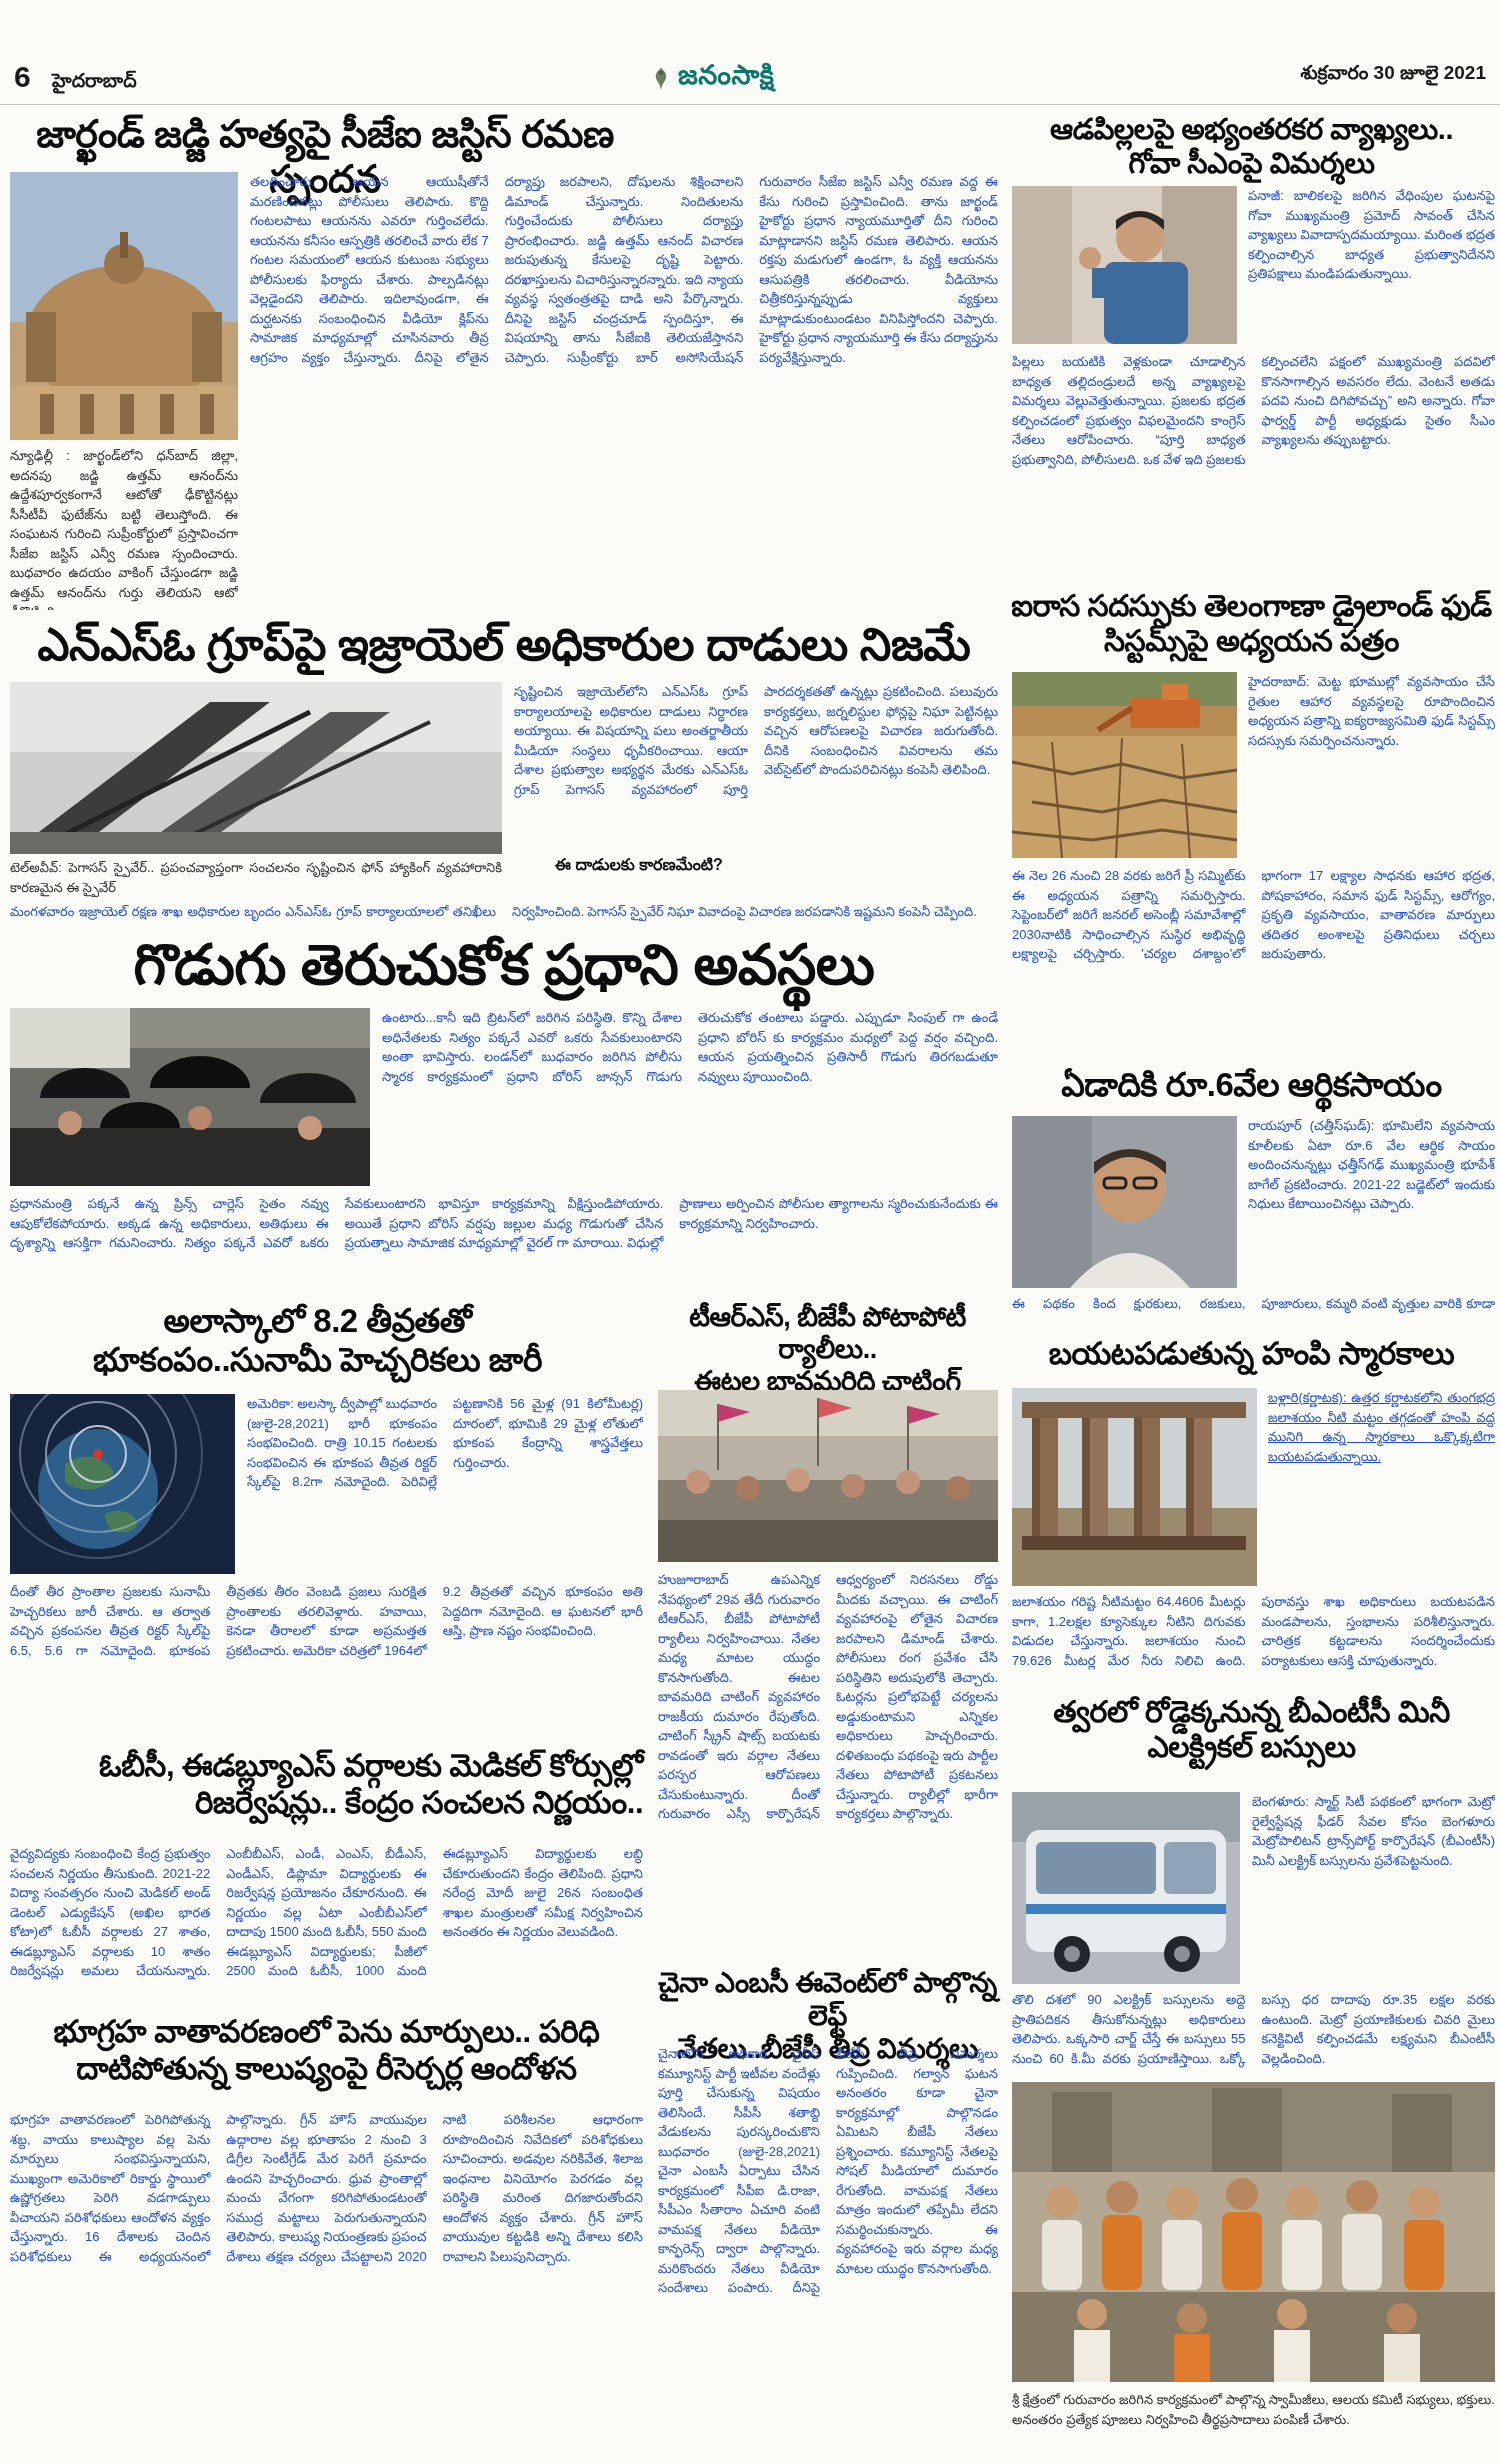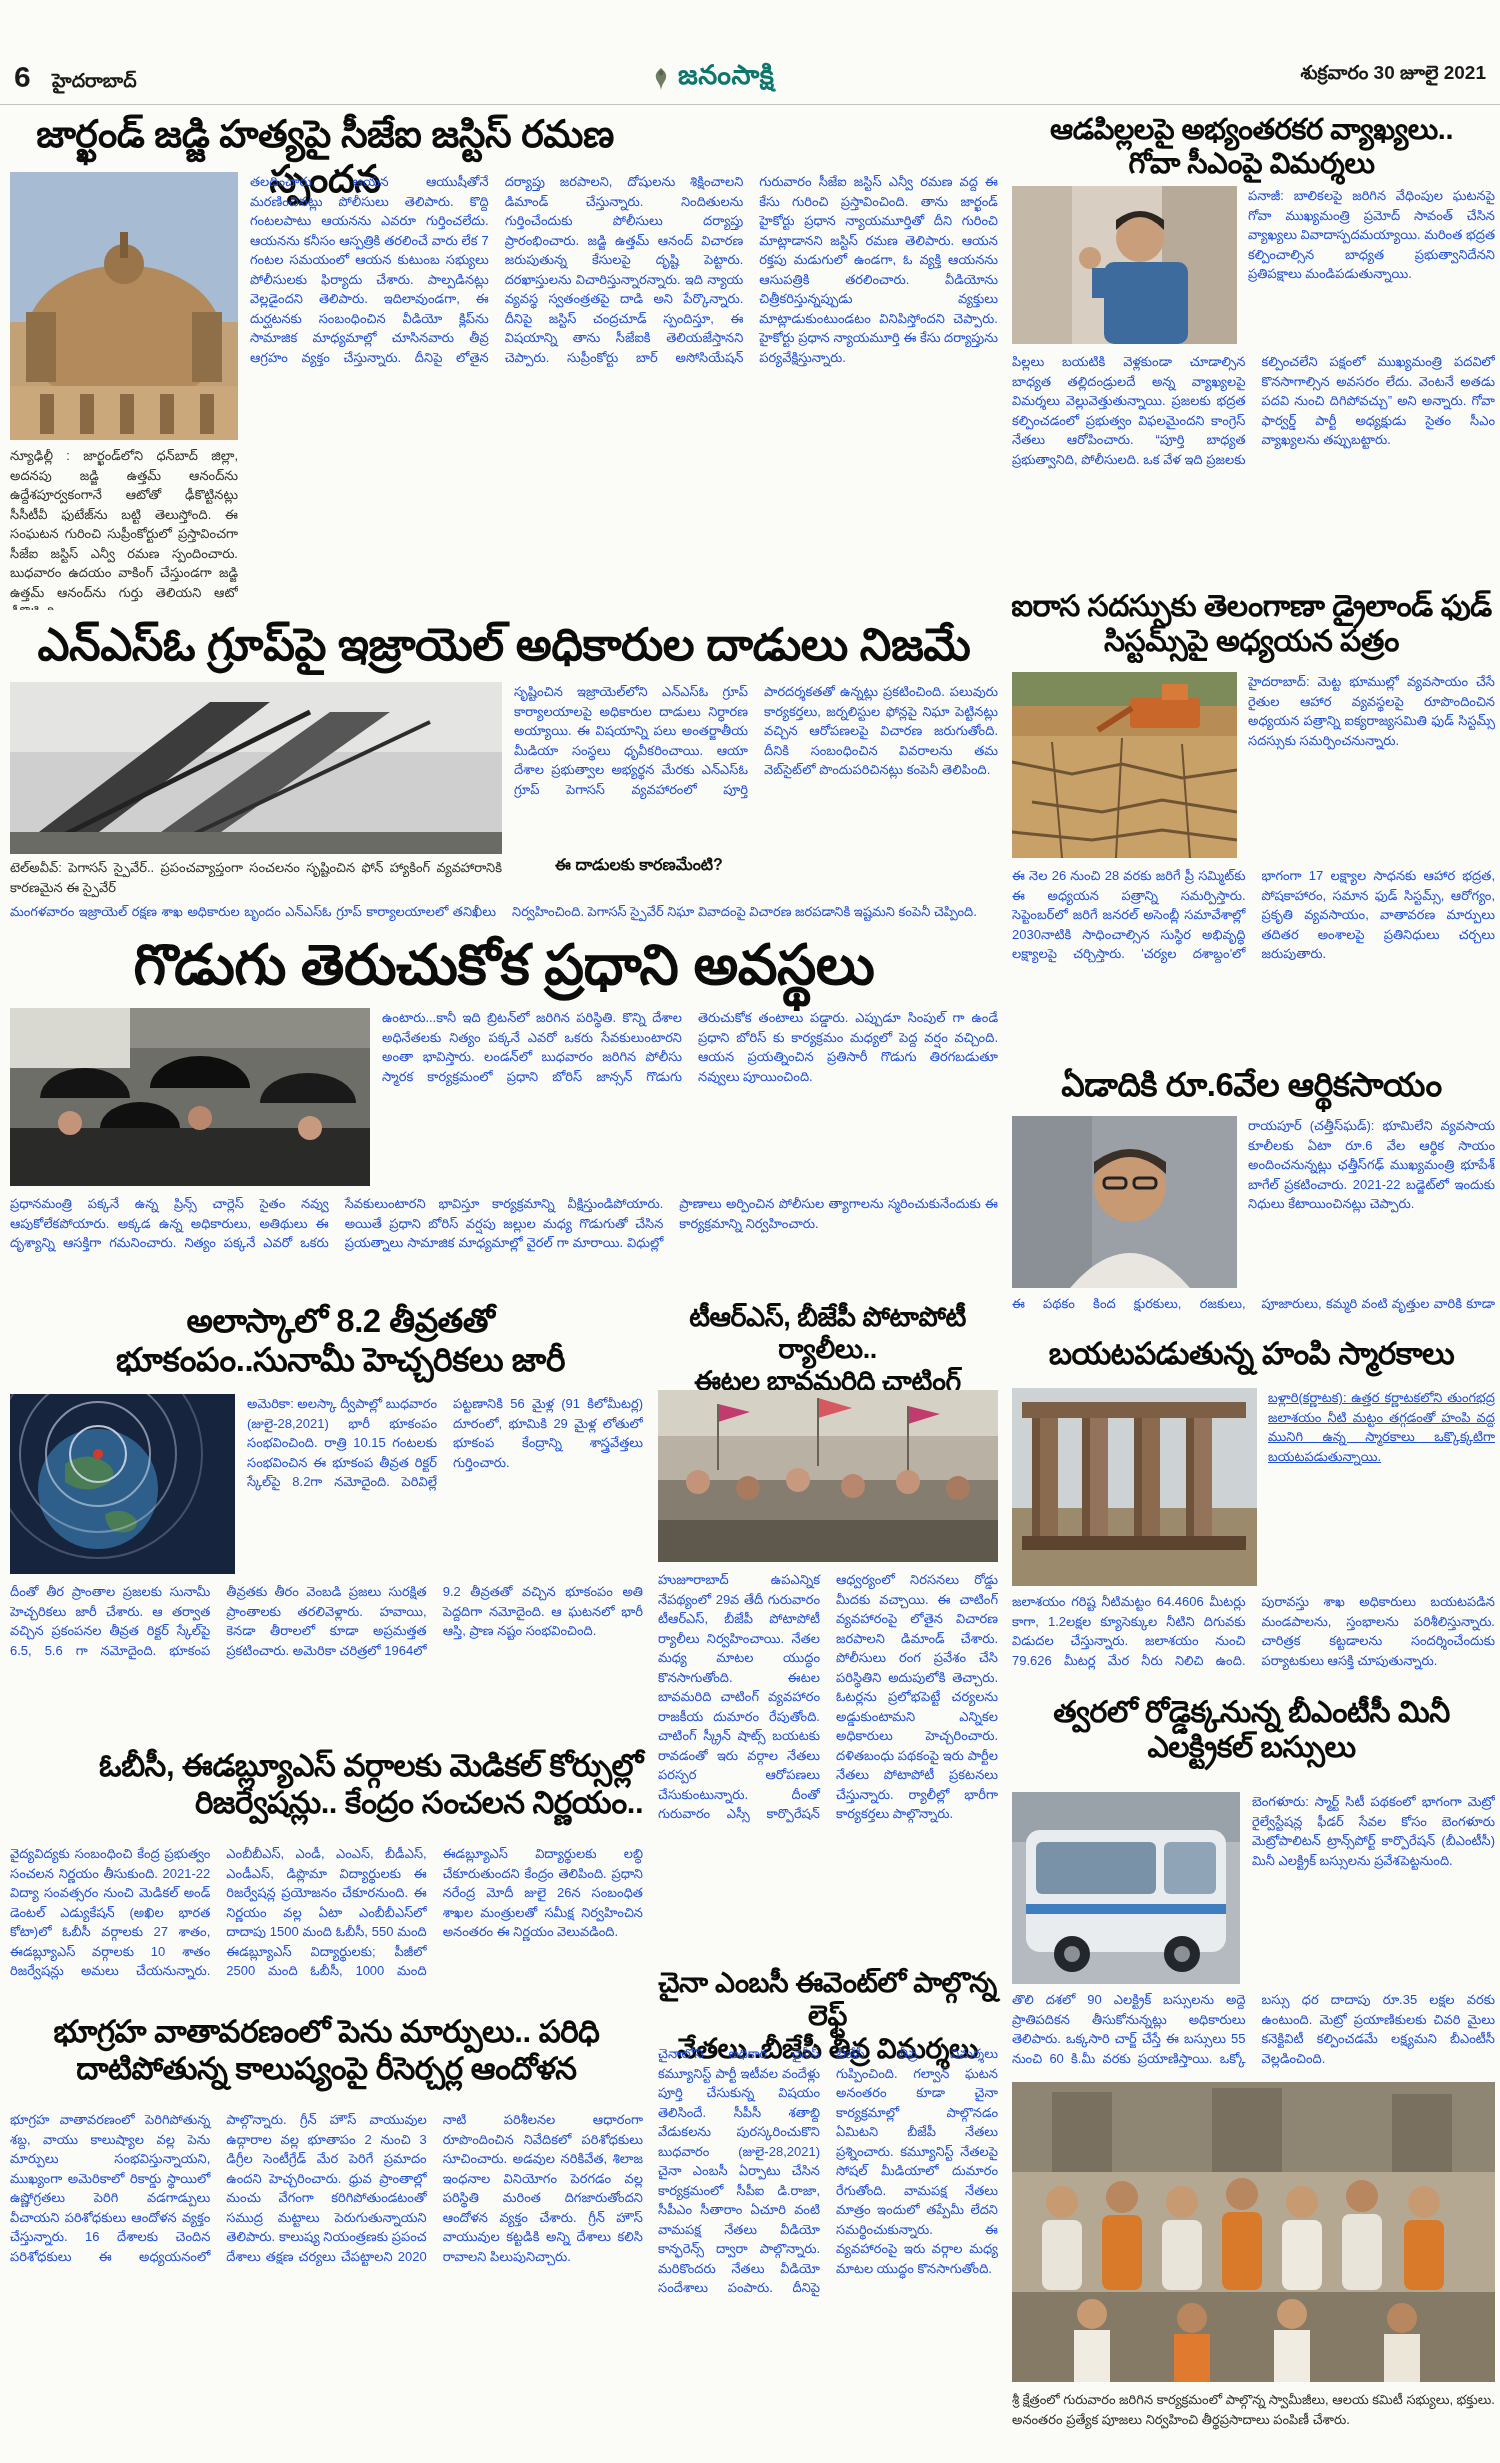--- a/index.html
+++ b/index.html
@@ -163,21 +163,21 @@
         <rect x="92" y="62" width="22" height="10" rx="4" fill="none" stroke="#222" stroke-width="3"></rect>
         <rect x="122" y="62" width="22" height="10" rx="4" fill="none" stroke="#222" stroke-width="3"></rect>
         <path d="M58 172 q60 -70 120 0 z" fill="#e9e6df"></path>
       </svg>
     </div>
     <p class="body-text abs" style="left:1248px;top:1116px;width:247px;height:172px;">రాయపూర్ (చత్తీస్‌ఘడ్): భూమిలేని వ్యవసాయ కూలీలకు ఏటా రూ.6 వేల ఆర్థిక సాయం అందించనున్నట్లు ఛత్తీస్‌గఢ్ ముఖ్యమంత్రి భూపేశ్ బాగేల్ ప్రకటించారు. 2021-22 బడ్జెట్‌లో ఇందుకు నిధులు కేటాయించినట్లు చెప్పారు.</p>
     <p class="body-text abs" style="left:1012px;top:1294px;width:483px;height:36px;column-count:2;">ఈ పథకం కింద క్షురకులు, రజకులు, పూజారులు, కమ్మరి వంటి వృత్తుల వారికి కూడా లబ్ధి చేకూరుస్తామని సీఎం బాగేల్ చెప్పారు.</p>
   </section>
 
   <section>
-    <h1 class="hl abs" style="left:24px;top:1302px;width:633px;font-size:33px;">అలాస్కాలో 8.2 తీవ్రతతో
+    <h1 class="hl abs" style="left:1px;top:1302px;width:633px;font-size:33px;">అలాస్కాలో 8.2 తీవ్రతతో
 భూకంపం..సునామీ హెచ్చరికలు జారీ</h1>
     <div class="photo abs" style="left:10px;top:1394px;width:225px;height:180px;">
       <svg viewBox="0 0 225 180" preserveAspectRatio="none">
         <rect width="225" height="180" fill="#16243e"></rect>
         <circle cx="88" cy="95" r="60" fill="#2e5f8a"></circle>
         <path d="M55 70 q20 -14 40 -2 q16 10 2 22 q-22 12 -42 -2 z" fill="#4a7d55"></path>
         <path d="M95 120 q18 -8 30 4 q6 10 -8 14 q-20 4 -22 -18 z" fill="#4a7d55"></path>
         <circle cx="88" cy="60" r="5" fill="#d43a2a"></circle>
         <circle cx="88" cy="60" r="28" fill="none" stroke="#cfd8e8" stroke-width="2" opacity="0.9"></circle>
         <circle cx="88" cy="60" r="52" fill="none" stroke="#cfd8e8" stroke-width="2" opacity="0.6"></circle>

